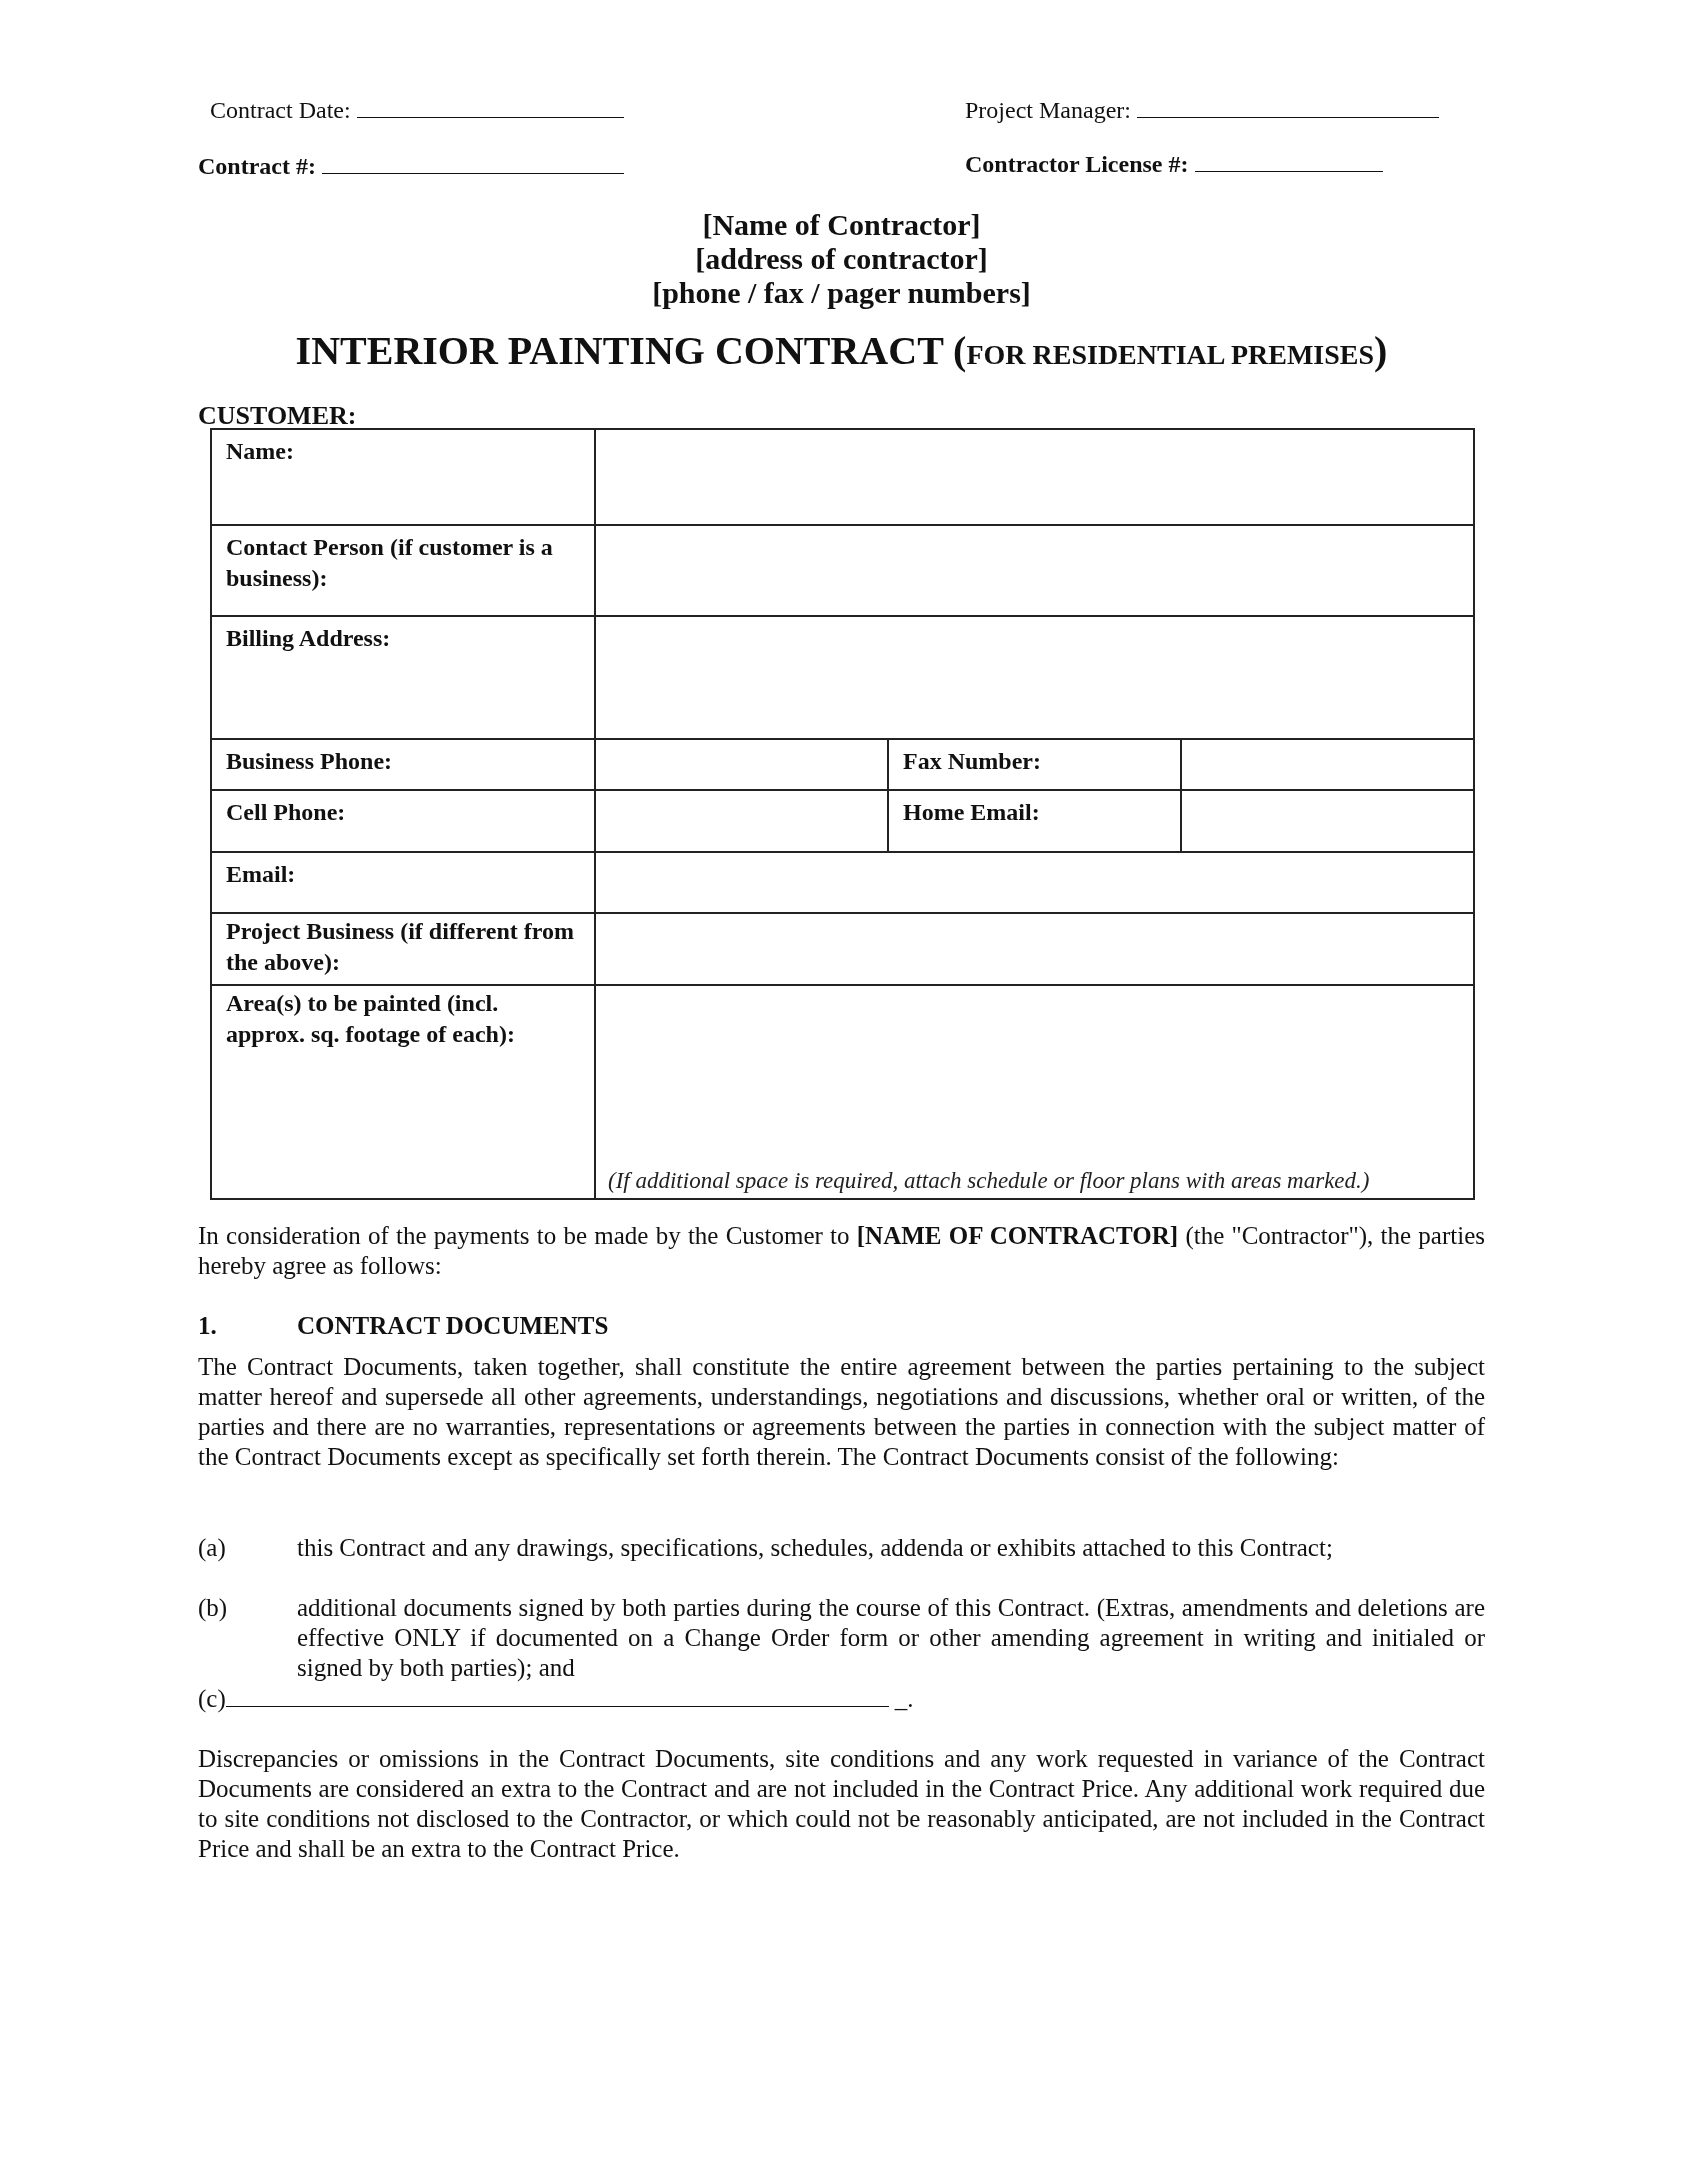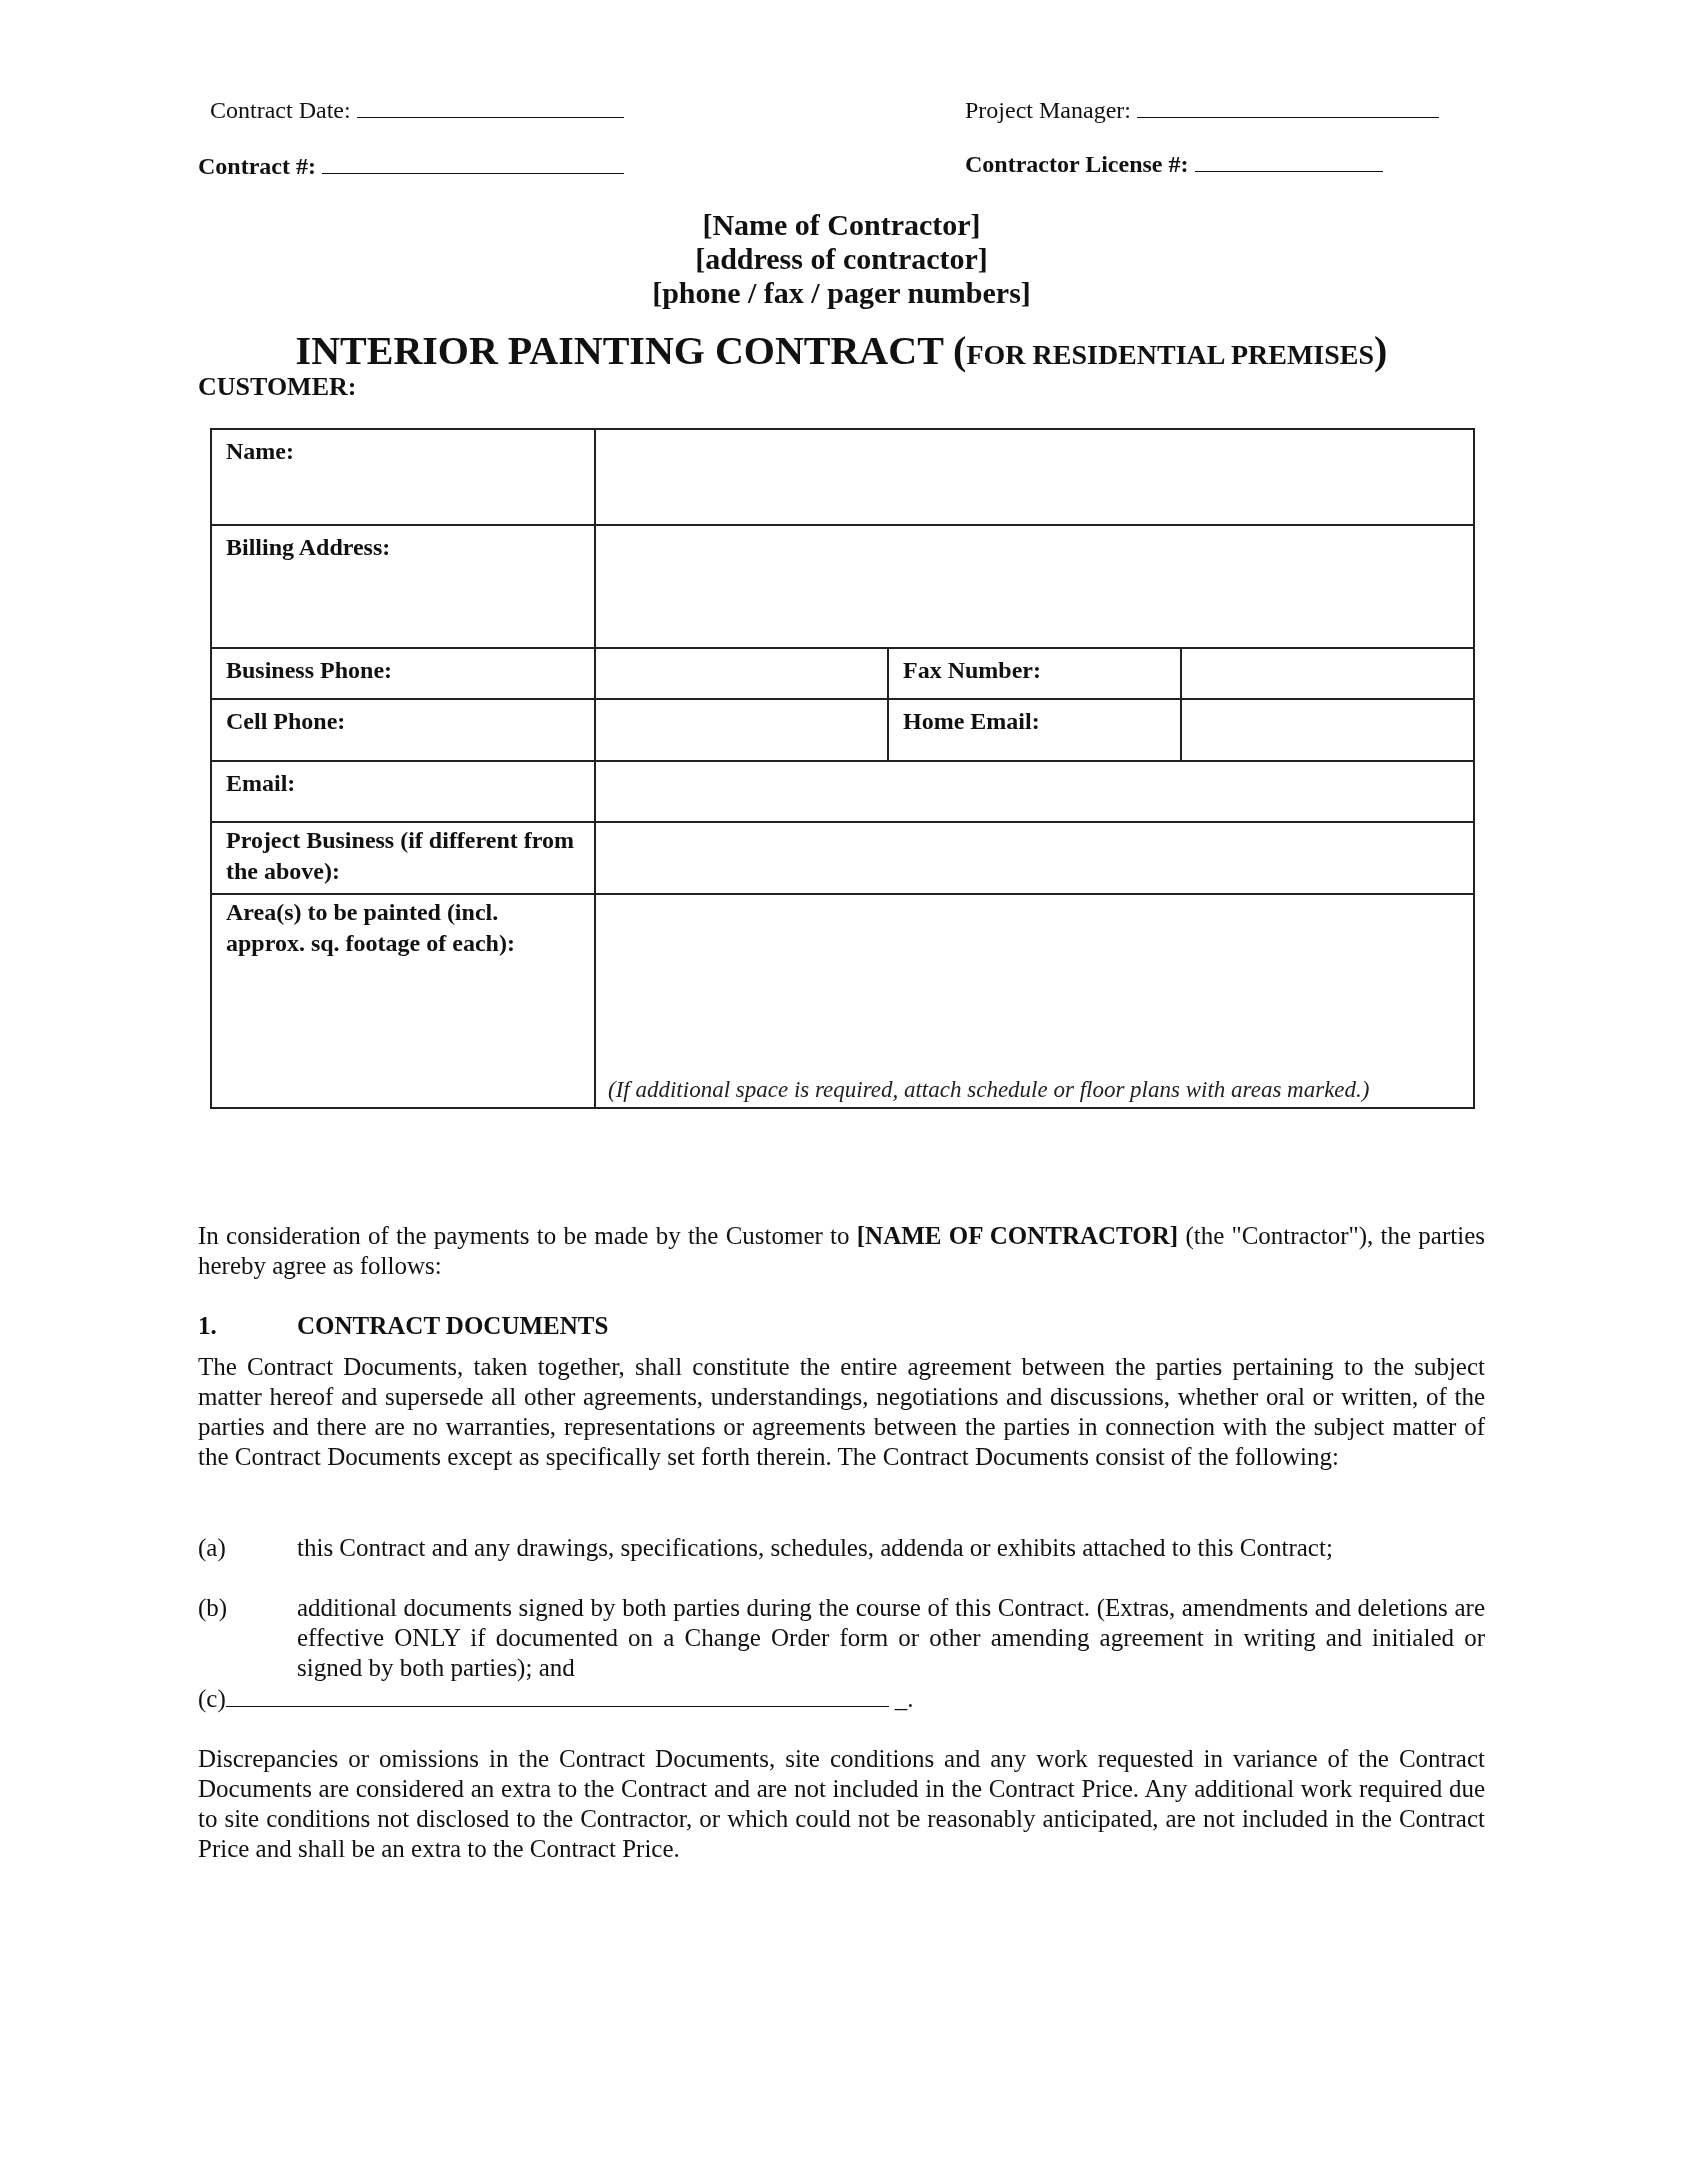--- a/index.html
+++ b/index.html
@@ -58,32 +58,36 @@
   <div>[Name of Contractor]</div>
   <div>[address of contractor]</div>
   <div>[phone / fax / pager numbers]</div>
 </div>
 
 <div class="abs title" style="top:327px;">
   <span>INTERIOR PAINTING CONTRACT</span>
   <span class="paren">(</span><span class="sub">FOR RESIDENTIAL PREMISES</span><span class="paren">)</span>
 </div>
 
-<div class="abs customer-lbl" style="left:198px; top:372px;">CUSTOMER:</div>
+<div class="abs customer-lbl" style="left:198px; top:401px;">CUSTOMER:</div>
 
 <table class="cust">
   <colgroup>
     <col style="width:384px">
       <col style="width:293px">
       <col style="width:293px">
       <col style="width:293px">
   </colgroup>
   <tbody>
       <tr style="height:96px;">
     <td>Name:</td>
+    <td class="val" colspan="3"></td>
+  </tr>
+  <tr style="height:91px;">
+    <td>Contact Person (if customer is a business):</td>
     <td class="val" colspan="3"></td>
   </tr>
   <tr style="height:123px;">
     <td>Billing Address:</td>
     <td class="val" colspan="3"></td>
   </tr>
   <tr style="height:51px;">
     <td>Business Phone:</td>
     <td class="val"></td>
     <td>Fax Number:</td>

